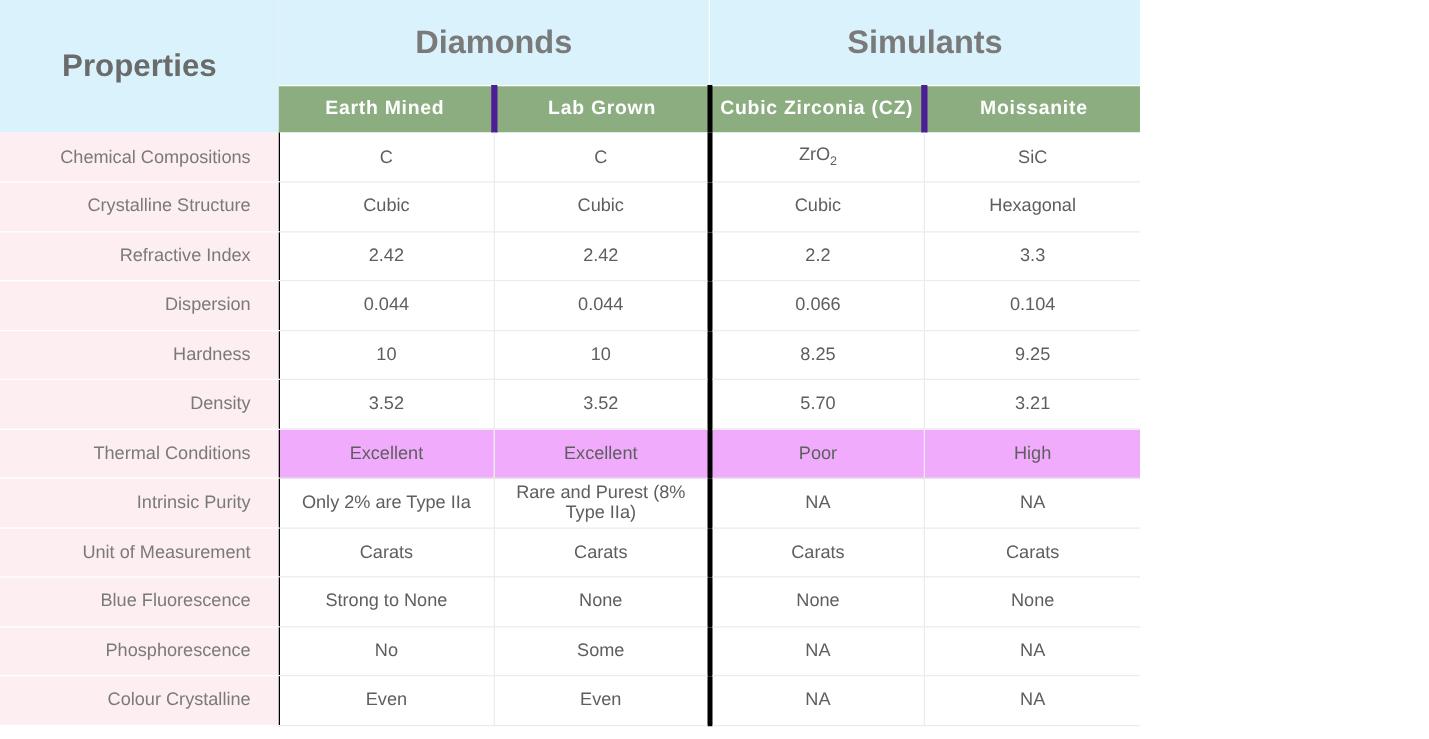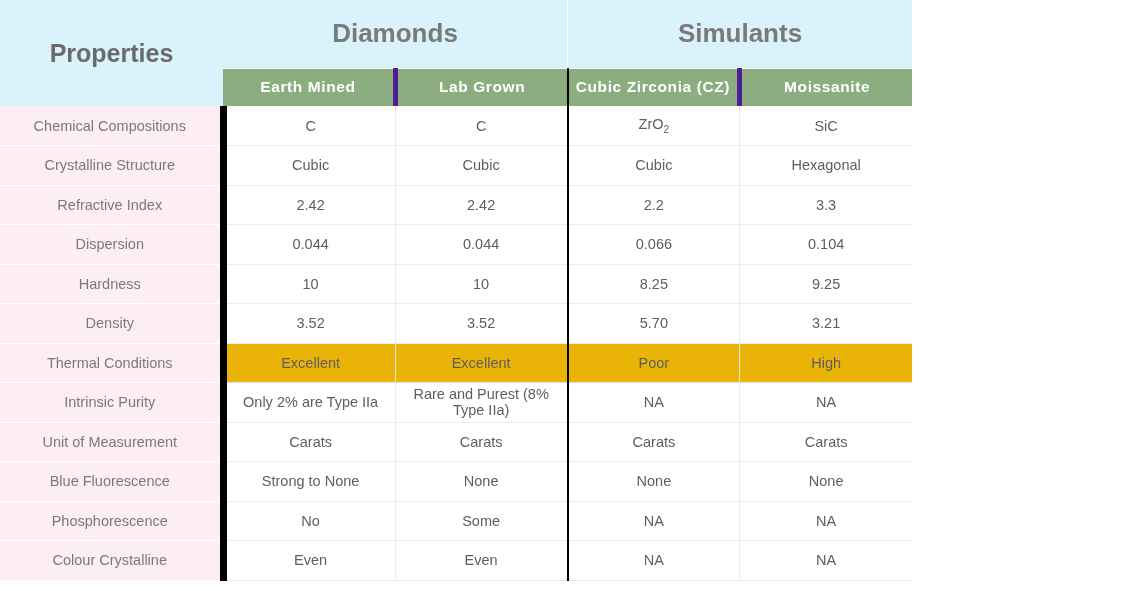--- a/index.html
+++ b/index.html
@@ -53,41 +53,41 @@
     border-right: 5px solid #4c1d95;
   }
   th.sub-head:last-child { border-right: none; }
   th.group-head:last-child { border-right: none; }
 
   
   td.prop-name {
     background: #fdeef1;
     color: #7a7a7a;
     font-size: 14.5px;
-    text-align: center;
+    text-align: right;
     height: 39.5px;
-    padding: 0 10px;
+    padding: 0 22px;
     border-bottom: 1px solid #ffffff;
-    border-right: 7px solid #000000;
+    border-right: 1px solid #000000;
   }
   td.val {
     color: #5e5e5e;
     font-size: 14.5px;
     text-align: center;
     height: 39.5px;
     padding: 0 6px;
     background: #ffffff;
     border-bottom: 1px solid #ececec;
     border-right: 1px solid #ececec;
   }
   td.val:last-child { border-right: none; }
-  tr.shaded td.val { background: #eab308; border-bottom: 1px solid #e6e6e6; }
+  tr.shaded td.val { background: #f0abfc; border-bottom: 1px solid #e6e6e6; }
   tr.shaded td.prop-name { background: #fdeef1; }
   
-  td.val.group-edge, th.sub-head.group-edge { border-right: 2px solid #000000; text-align: center; }
+  td.val.group-edge, th.sub-head.group-edge { border-right: 4px solid #000000; text-align: center; }
   sub { font-size: 10px; }
 </style>
 </head>
 <body>
 
 <table class="compare">
   <thead>
     <tr>
       <th class="props-head" rowspan="2">Properties</th>
       <th class="group-head group-edge" colspan="2">Diamonds</th>

